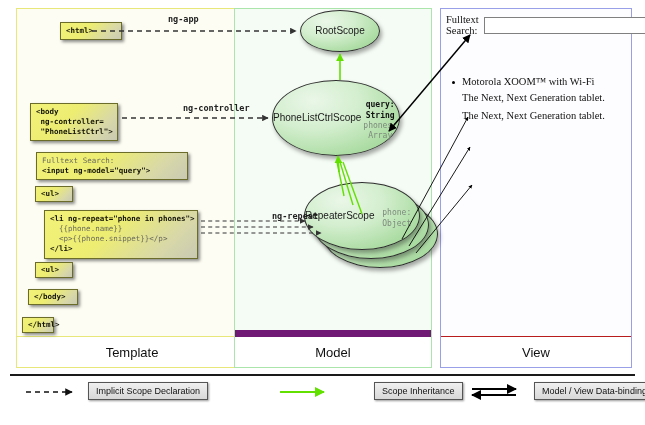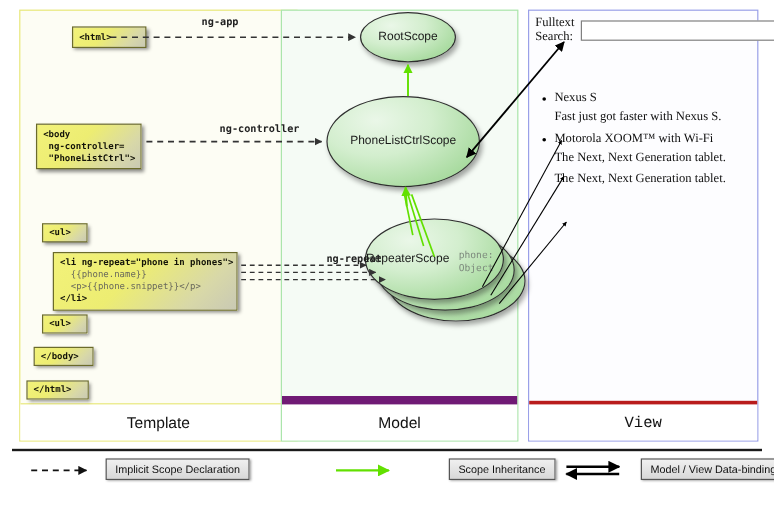--- a/index.html
+++ b/index.html
@@ -17,21 +17,21 @@
   .col-mdl{left:234px;top:8px;width:198px;height:360px;background:#f5fbf5;border-color:#abe5ab;}
   .col-vw{left:440px;top:8px;width:192px;height:360px;background:#fdfdff;border-color:#9aa0e8;}
 
   .col-label{
     position:absolute;bottom:0;left:0;right:0;height:30px;
     display:flex;align-items:center;justify-content:center;
     background:#ffffff;font-size:13px;color:#111;
   }
   .col-tpl .col-label{border-top:1px solid #e8e87a;}
   .col-mdl .col-label{border-top:7px solid #701a75;}
-  .col-vw  .col-label{border-top:3px solid #b91c1c;font-family:Liberation Mono, monospace;}
+  .col-vw  .col-label{border-top:1px solid #b91c1c;}
 
   
   .code{
     position:absolute;box-sizing:border-box;
     border:1px solid #6b6b2a;
     background:linear-gradient(135deg,#f2f27a 0%,#eded72 42%,#d8d8a8 78%,#c9c9b4 100%);
     box-shadow:2px 2px 3px rgba(0,0,0,.45);
     font-family:"DejaVu Sans Mono","Liberation Mono",monospace;
     font-size:7.5px;line-height:1.35;color:#555549;
     padding:3px 5px;white-space:pre;z-index:3;
@@ -39,21 +39,21 @@
   .code b{color:#141409;font-weight:bold;}
   .code .g{color:#6a6a5c;}
 
   #b-html{left:26px;top:22px;width:62px;height:18px;display:flex;align-items:flex-start;margin-left:34px;}
   #b-body{left:30px;top:103px;width:88px;}
   #b-search{left:36px;top:152px;width:152px;}
   #b-ul1{left:35px;top:186px;width:38px;height:16px;display:flex;align-items:center;}
   #b-li{left:44px;top:210px;width:154px;}
   #b-ul2{left:35px;top:262px;width:38px;height:16px;display:flex;align-items:center;}
   #b-bodyend{left:28px;top:289px;width:50px;height:16px;display:flex;align-items:center;}
-  #b-htmlend{left:22px;top:317px;width:52px;height:16px;display:flex;align-items:center;}
+  #b-htmlend{left:22px;top:317px;width:32px;height:16px;display:flex;align-items:center;}
 
   
   .scope{
     position:absolute;box-sizing:border-box;border-radius:50%;
     border:1px solid #2f2f2f;
     background:radial-gradient(ellipse at 32% 26%, #eaf7e8 0%, #d3eece 38%, #a9dba0 78%, #93cf8a 100%);
     box-shadow:2px 3px 4px rgba(0,0,0,.35);
     display:flex;flex-direction:row;align-items:center;justify-content:center;
     text-align:center;z-index:4;
   }
@@ -122,20 +122,22 @@
   </div>
 
   <div class="code" id="b-html">
     <b>&lt;html&gt;</b>
   </div>
 
   <div class="code" id="b-body"><b>&lt;body</b>
 <b> ng-controller=</b>
 <b> "PhoneListCtrl"&gt;</b></div>
 
+  <div class="code" id="b-search"><span class="g">Fulltext Search:</span>
+<b>&lt;input ng-model="query"&gt;</b></div>
 
   <div class="code" id="b-ul1">
     <b>&lt;ul&gt;</b>
   </div>
 
   <div class="code" id="b-li"><b>&lt;li ng-repeat="phone in phones"&gt;</b>
 <span class="g">  {{phone.name}}</span>
 <span class="g">  &lt;p&gt;{{phone.snippet}}&lt;/p&gt;</span>
 <b>&lt;/li&gt;</b></div>
 
@@ -152,40 +154,40 @@
   </div>
 
   <div class="scope" id="root-scope">
     <div class="t">Root</div>
     <div class="t">Scope</div>
   </div>
 
   <div class="scope" id="ctrl-scope">
     <div class="t">PhoneListCtrl</div>
     <div class="t">Scope</div>
+    <div class="vars">
+      <div class="m strong">query: String</div>
+      <div class="m dim">phones: Array</div>
+    </div>
   </div>
 
   <div class="scope rep" id="rep-3"></div>
   <div class="scope rep" id="rep-2"></div>
   <div class="scope rep" id="rep-1">
     <div class="t">Repeater</div>
     <div class="t">Scope</div>
     <div class="m dim" style="margin-top:5px">phone: Object</div>
   </div>
 
   <div id="view-inner">
     <div class="v-searchrow">
       <span>Fulltext Search:</span>
       <input class="v-input" type="text" placeholder="" style="">
     </div>
     <ul class="v-list">
-      <li class="v-li">
-        <div class="v-title">Nexus S</div>
-        <div class="v-snip">Fast just got faster with Nexus S.</div>
-      </li>
       <li class="v-li">
         <div class="v-title">Motorola XOOM™ with Wi-Fi</div>
         <div class="v-snip">The Next, Next Generation tablet.</div>
       </li>
       <li class="v-li">
         <div class="v-snip">The Next, Next Generation tablet.</div>
       </li>
     </ul>
   </div>
 

